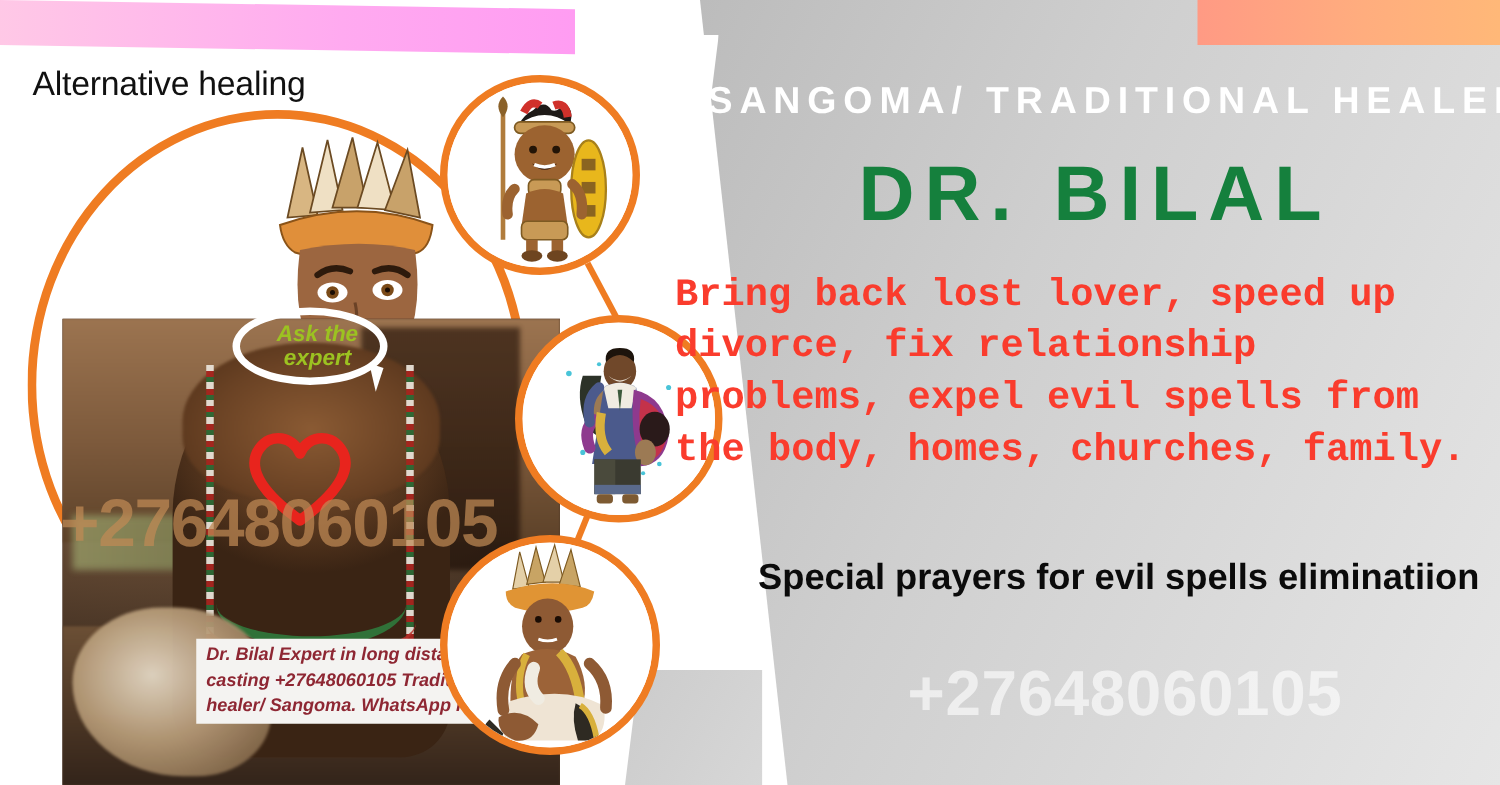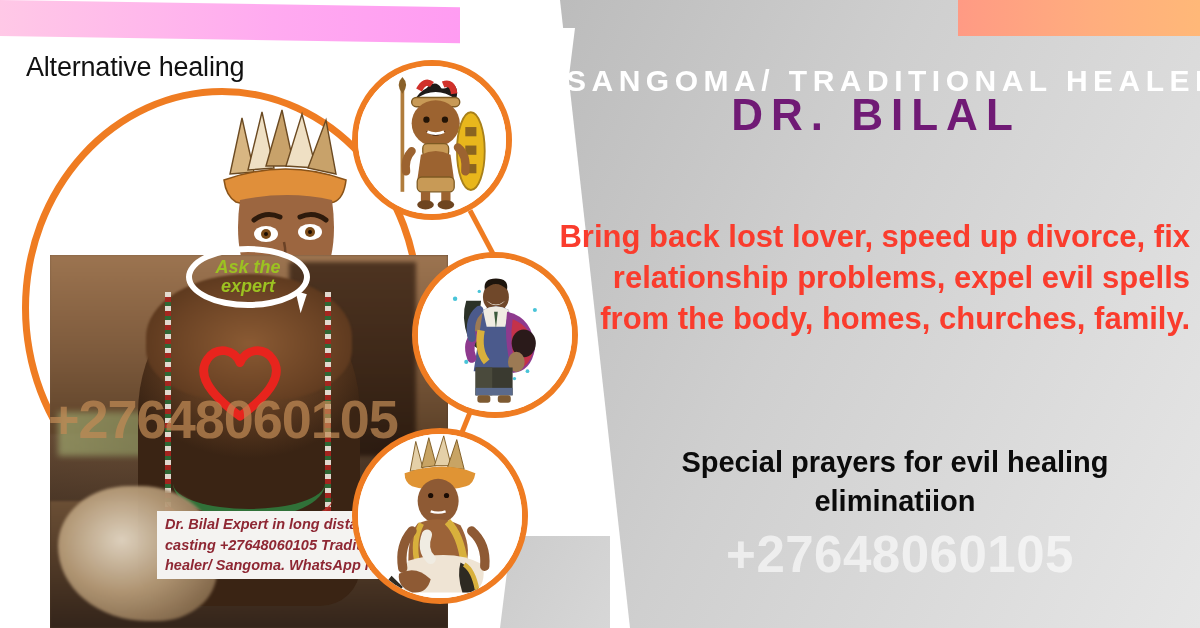--- a/index.html
+++ b/index.html
@@ -91,21 +91,21 @@
      border-radius:48% 52% 40% 60%;filter:blur(1.4px);opacity:.95;}
 
   .heart{
     position:absolute;left:192px;top:336px;width:96px;height:86px;
   }
   .heart svg{width:100%;height:100%;}
 
   .bubble{
     position:absolute;left:186px;top:246px;width:124px;height:62px;
     border:6px solid #ffffff;border-radius:50%;
-    display:flex;align-items:center;justify-content:center;
+    display:flex;align-items:center;justify-content:flex-end;
     box-sizing:border-box;
   }
   .bubble-txt{
     font-size:18px;font-weight:bold;font-style:italic;color:#9cc221;
     text-align:center;line-height:1.08;width:100px;
   }
   .bubble-tail{
     position:absolute;left:292px;top:292px;width:0;height:0;
     border-left:12px solid transparent;border-top:20px solid #ffffff;
     transform:rotate(18deg);
@@ -137,28 +137,28 @@
   .c3{left:352px;top:428px;width:176px;height:176px;}
   .connector{position:absolute;border-top:5px solid #ef7c22;transform-origin:left center;}
 
   
   .r-sub{
     position:absolute;left:566px;top:64px;width:620px;
     font-size:30px;font-weight:bold;color:#ffffff;letter-spacing:5.5px;
     text-align:center;white-space:nowrap;
   }
   .r-title{
-    position:absolute;left:566px;top:90px;width:620px;
-    font-size:44px;font-weight:bold;color:#701a75;letter-spacing:8px;
+    position:absolute;left:566px;top:120px;width:620px;
+    font-size:62px;font-weight:bold;color:#15803d;letter-spacing:8px;
     text-align:center;white-space:nowrap;
   }
   .r-red{
     position:absolute;left:540px;top:216px;width:650px;
     font-size:31px;font-weight:bold;color:#fa3c2d;
-    text-align:right;line-height:1.33;
+    text-align:left;line-height:1.33;font-family:Liberation Mono, monospace;
   }
   .r-black{
     position:absolute;left:600px;top:443px;width:590px;
     font-size:29px;font-weight:bold;color:#0b0b0b;
     text-align:center;line-height:1.34;
   }
   .r-phone{
     position:absolute;left:600px;top:525px;width:600px;
     font-size:51px;font-weight:bold;color:#ffffff;opacity:.62;
     text-align:center;letter-spacing:0.5px;white-space:nowrap;
@@ -331,16 +331,16 @@
       <path d="M36 152 q-10 10 -4 20 q12 4 16 -8 Z" fill="#2e2a22"></path>
       <path d="M122 104 q16 14 14 38" stroke="#8e5a34" stroke-width="10" fill="none" stroke-linecap="round"></path>
       <path d="M58 104 q-14 16 -10 40" stroke="#8e5a34" stroke-width="10" fill="none" stroke-linecap="round"></path>
       <path d="M74 108 q-6 16 4 26" stroke="#f0ece2" stroke-width="11" fill="none" stroke-linecap="round"></path>
     </svg>
   </div>
 
   <div class="r-sub">SANGOMA/ TRADITIONAL HEALER</div>
   <div class="r-title">DR. BILAL</div>
   <div class="r-red">Bring back lost lover, speed up divorce, fix relationship problems, expel evil spells from the body, homes, churches, family.</div>
-  <div class="r-black">Special prayers for  evil healing eliminatiion</div>
+  <div class="r-black">Special prayers for  evil spells eliminatiion</div>
   <div class="r-phone">+27648060105</div>
 
 </div>
 
 </body></html>

